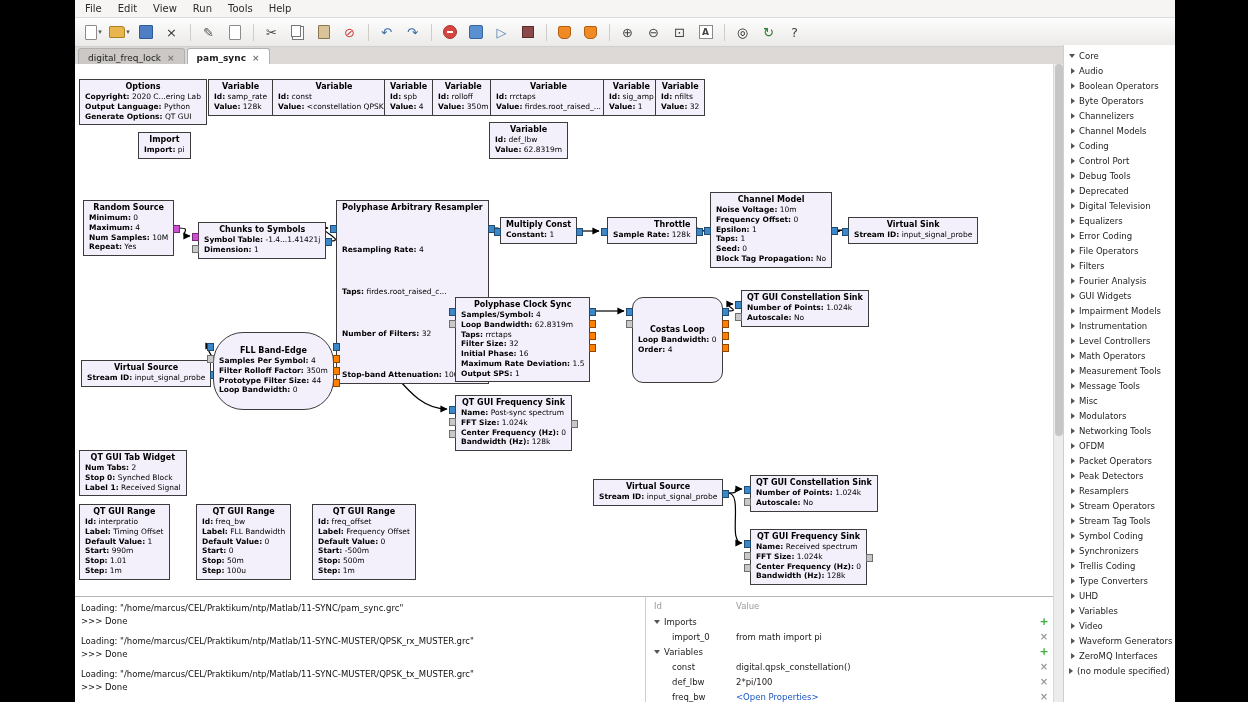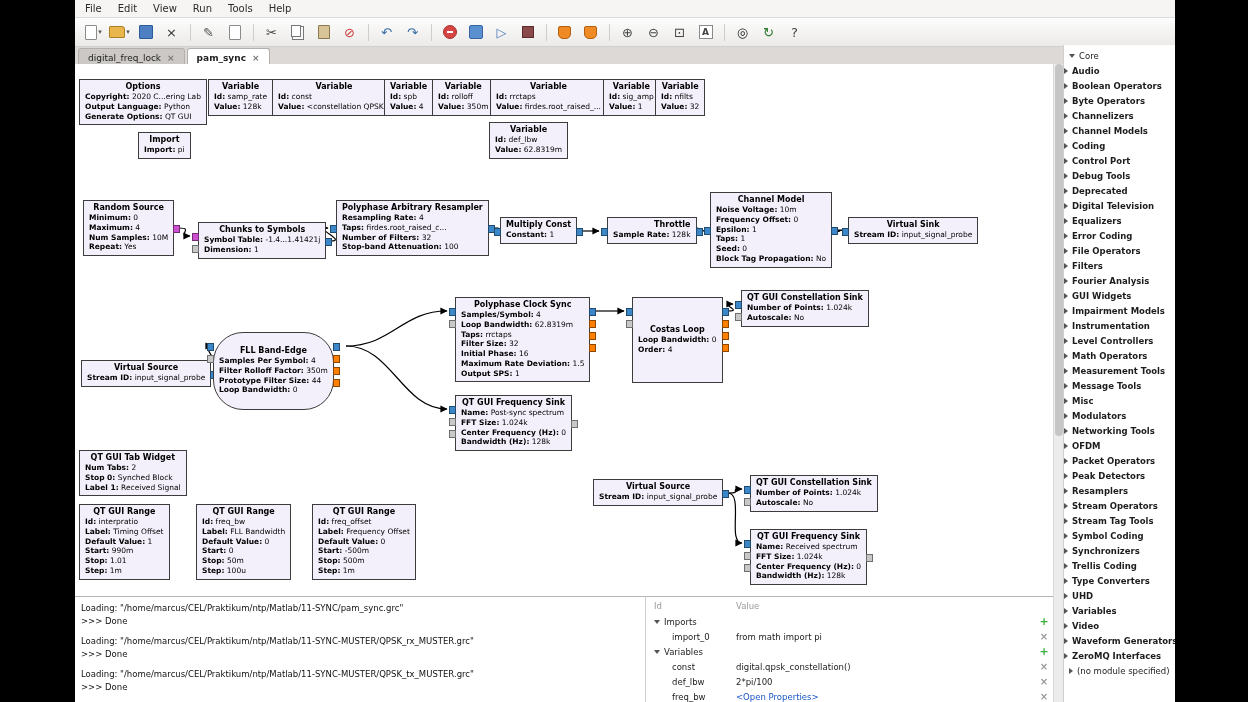--- a/index.html
+++ b/index.html
@@ -48,21 +48,21 @@
   .port.left{left:-7px;}
   .port.right{right:-7px;}
 
   
   #vscroll{position:absolute;left:978px;top:64px;width:10px;bottom:0;background:#ececec;border-left:1px solid #d8d8d8;box-sizing:border-box;}
   #vscroll .thumb{position:absolute;left:1px;top:0;width:8px;height:372px;background:#c6c6c6;border-radius:4px;}
 
   
   #treepanel{position:absolute;left:988px;top:45px;width:112px;bottom:0;background:#fff;border-left:1px solid #cfcfcf;box-sizing:border-box;overflow:hidden;padding-top:3px;}
   .trow{display:flex;align-items:center;height:15px;padding-left:5px;gap:4px;font-size:8.5px;color:#1c1c1c;white-space:nowrap;}
-  .trow.child{padding-left:0;font-weight:bold;}
+  .trow.child{padding-left:7px;}
   .tri{display:inline-block;width:0;height:0;flex:0 0 auto;}
   .tri.right{border-top:3.5px solid transparent;border-bottom:3.5px solid transparent;border-left:4.5px solid #555;}
   .tri.down{border-left:3.5px solid transparent;border-right:3.5px solid transparent;border-top:4.5px solid #555;}
 
   
   #console{position:absolute;left:0;top:596px;width:570px;height:106px;background:#fff;border-top:1px solid #b5b5b5;box-sizing:border-box;padding:5px 0 0 6px;font-size:8.5px;color:#111;overflow:hidden;}
   .cline{line-height:13px;white-space:nowrap;}
   .cline.blank{height:7px;}
 
   
@@ -267,21 +267,21 @@
         <div class="port right" style="background: rgb(204, 79, 208); top: 24px;"></div>
       </div>
       <div class="block" style="left: 123px; top: 158px; min-width: 110px;">
         <div class="bt">Chunks to Symbols</div>
         <div class="bp"><b>Symbol Table:</b> <span>-1.4...1.41421j</span></div>
         <div class="bp"><b>Dimension:</b> <span>1</span></div>
         <div class="port left" style="background: rgb(204, 79, 208); top: 10px;"></div>
         <div class="port left" style="background: rgb(200, 200, 200); top: 22px;"></div>
         <div class="port right" style="background: rgb(59, 135, 200); top: 14.5px;"></div>
       </div>
-      <div class="block" style="left: 261px; top: 136px; min-width: 150px;">
+      <div class="block" style="left: 261px; top: 136px; min-width: 150px; gap: 32px;">
         <div class="bt">Polyphase Arbitrary Resampler</div>
         <div class="bp"><b>Resampling Rate:</b> <span>4</span></div>
         <div class="bp"><b>Taps:</b> <span>firdes.root_raised_c...</span></div>
         <div class="bp"><b>Number of Filters:</b> <span>32</span></div>
         <div class="bp"><b>Stop-band Attenuation:</b> <span>100</span></div>
         <div class="port left" style="background: rgb(59, 135, 200); top: 24px;"></div>
         <div class="port right" style="background: rgb(59, 135, 200); top: 24px;"></div>
       </div>
       <div class="block" style="left: 425px; top: 153px; min-width: 70px;">
         <div class="bt">Multiply Const</div>
@@ -338,21 +338,21 @@
         <div class="bp"><b>Initial Phase:</b> <span>16</span></div>
         <div class="bp"><b>Maximum Rate Deviation:</b> <span>1.5</span></div>
         <div class="bp"><b>Output SPS:</b> <span>1</span></div>
         <div class="port left" style="background: rgb(59, 135, 200); top: 10px;"></div>
         <div class="port left" style="background: rgb(200, 200, 200); top: 22px;"></div>
         <div class="port right" style="background: rgb(59, 135, 200); top: 10px;"></div>
         <div class="port right" style="background: rgb(255, 128, 0); top: 22px;"></div>
         <div class="port right" style="background: rgb(255, 128, 0); top: 34px;"></div>
         <div class="port right" style="background: rgb(255, 128, 0); top: 46px;"></div>
       </div>
-      <div class="block" style="left: 557px; top: 233px; min-width: 80px; min-height: 86px;">
+      <div class="block" style="left: 557px; top: 233px; min-width: 80px; min-height: 86px; border-radius: 11px;">
         <div class="bt">Costas Loop</div>
         <div class="bp"><b>Loop Bandwidth:</b> <span>0</span></div>
         <div class="bp"><b>Order:</b> <span>4</span></div>
         <div class="port left" style="background: rgb(59, 135, 200); top: 10px;"></div>
         <div class="port left" style="background: rgb(200, 200, 200); top: 22px;"></div>
         <div class="port right" style="background: rgb(59, 135, 200); top: 10px;"></div>
         <div class="port right" style="background: rgb(255, 128, 0); top: 22px;"></div>
         <div class="port right" style="background: rgb(255, 128, 0); top: 34px;"></div>
         <div class="port right" style="background: rgb(255, 128, 0); top: 46px;"></div>
       </div>

